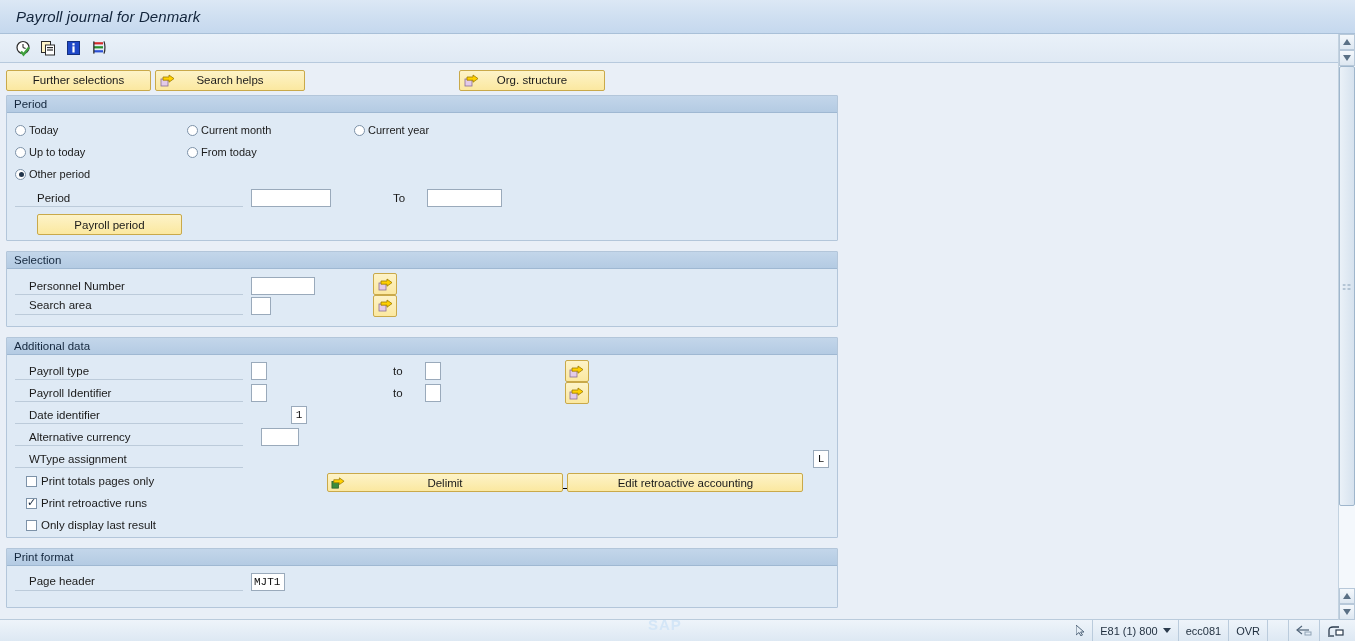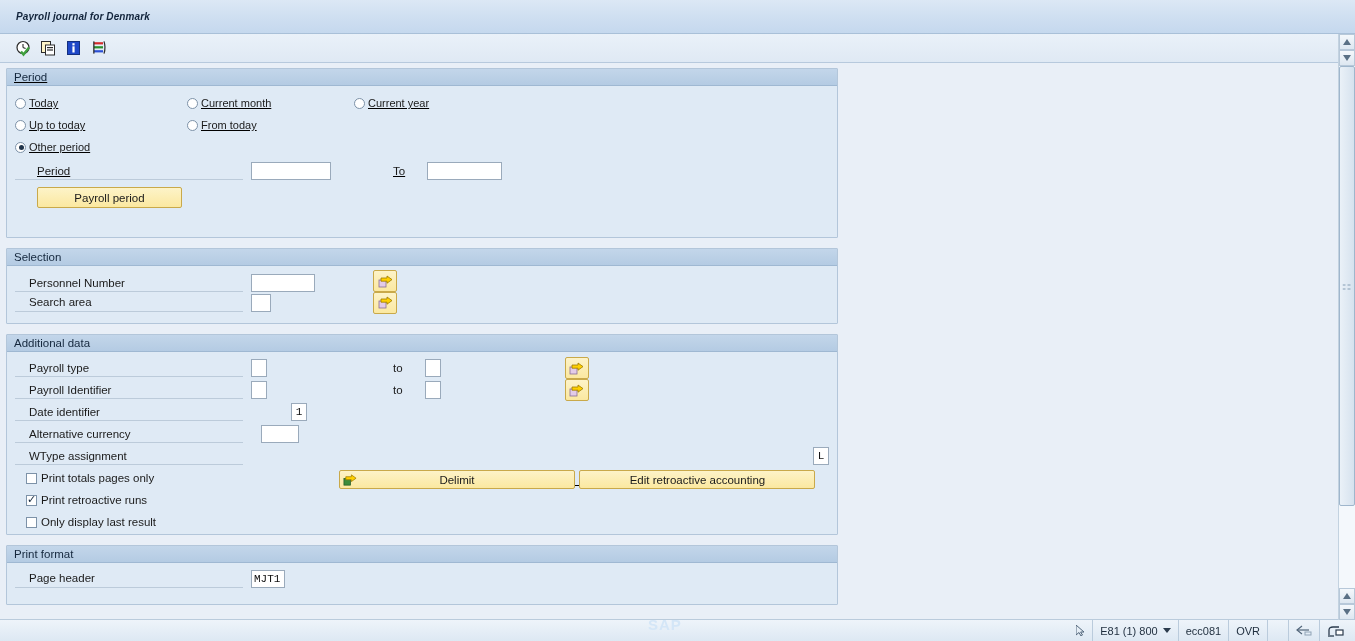--- a/index.html
+++ b/index.html
@@ -22,22 +22,22 @@
   .titlebar {
     height: 34px;
     background: linear-gradient(to bottom, #dce8f5 0%, #cfdff1 52%, #c5d8ee 100%);
     border-bottom: 1px solid #a9c0d8;
     display: flex;
     align-items: center;
     padding-left: 16px;
     flex: 0 0 34px;
   }
   .titlebar .title {
-    font-size: 10px;
-    font-weight: bold;
+    font-size: 15px;
+    font-weight: normal;
     font-style: italic;
     color: #12243b;
     letter-spacing: .1px;
   }
 
   
   .toolbar {
     height: 29px;
     flex: 0 0 29px;
     background: linear-gradient(to bottom, #eaf1f9 0%, #dfe9f4 100%);
@@ -273,22 +273,45 @@
         <path d="M14 1.4 q2 6 0 12.2" fill="none" stroke="#2b2b2b" stroke-width="1.2"></path>
       </svg>
     </div>
     <div class="watermark">© www.tutorialkart.com</div>
   </div>
 
   <div class="bodywrap">
 
     <div class="content">
 
-
-      <div class="group" style="height:170px;text-decoration:underline;">
+      <div class="btnrow">
+        <div class="sapbtn btn-further">
+          <span>Further selections</span>
+        </div>
+        <div class="sapbtn btn-search">
+          <span class="ico">
+            <svg width="15" height="15" viewBox="0 0 15 15">
+              <rect x="1" y="6" width="7" height="7" fill="#e3cbe8" stroke="#8a6e93" stroke-width=".8"></rect>
+              <path d="M3 2 h6 v-2 l5 3.6 l-5 3.6 v-2 h-6 z" transform="translate(0,2)" fill="#ffd000" stroke="#9c7a00" stroke-width=".8"></path>
+            </svg>
+          </span>
+          <span>Search helps</span>
+        </div>
+        <div class="sapbtn btn-org">
+          <span class="ico">
+            <svg width="15" height="15" viewBox="0 0 15 15">
+              <rect x="1" y="6" width="7" height="7" fill="#e3cbe8" stroke="#8a6e93" stroke-width=".8"></rect>
+              <path d="M3 2 h6 v-2 l5 3.6 l-5 3.6 v-2 h-6 z" transform="translate(0,2)" fill="#ffd000" stroke="#9c7a00" stroke-width=".8"></path>
+            </svg>
+          </span>
+          <span>Org. structure</span>
+        </div>
+      </div>
+
+      <div class="group" style="height:146px;">
         <div class="group-hdr">Period</div>
         <div class="group-body">
 
           <div class="radio-row">
             <div class="radio-item" style="width:172px;">
               <span class="rad"></span>
               <span>Today</span>
             </div>
             <div class="radio-item" style="width:167px;">
               <span class="rad"></span>
@@ -431,21 +454,21 @@
             </div>
             <div class="chk-row" style="padding-left:11px;">
               <span class="chk on"></span>
               <span>Print retroactive runs</span>
             </div>
             <div class="chk-row" style="padding-left:11px;">
               <span class="chk"></span>
               <span>Only display last result</span>
             </div>
 
-            <div style="position:absolute;left:324px;top:0px;text-decoration:underline;">
+            <div style="position:absolute;left:312px;top:0px;text-decoration:underline;">
               <div class="sapbtn" style="width:236px;height:19px;">
                 <span class="ico" style="left:3px;top:2px;">
                   <svg width="14" height="14" viewBox="0 0 15 15">
                     <rect x="1" y="6" width="7" height="7" fill="#3c8c3c" stroke="#255c25" stroke-width=".8"></rect>
                     <path d="M3 4 h6 v-2 l5 3.6 l-5 3.6 v-2 h-6 z" fill="#ffd000" stroke="#9c7a00" stroke-width=".8"></path>
                   </svg>
                 </span>
                 <span>Delimit</span>
               </div>
               <div class="sapbtn" style="width:236px;height:19px;margin-top:3px;">

